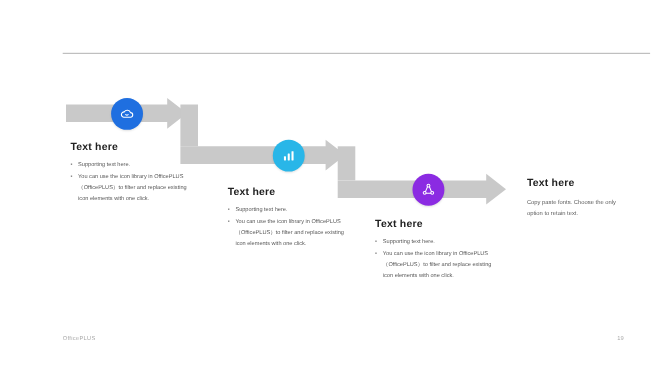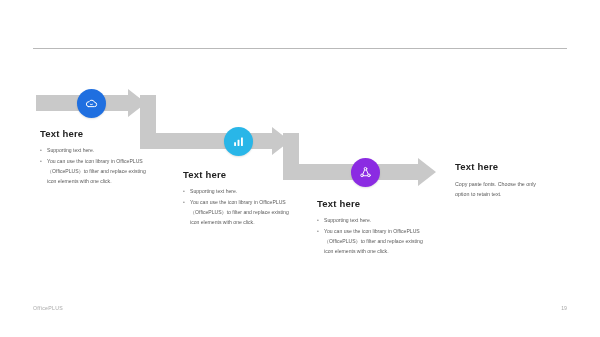--- a/index.html
+++ b/index.html
@@ -11,20 +11,21 @@
     width: 600px;
     height: 337px;
     font-family: "Liberation Sans", sans-serif;
     overflow: hidden;
     position: relative;
   }
   .slide {
     position: absolute;
     inset: 0;
     background: #ffffff;
+    margin-left: 24px;
   }
   .top-rule {
     position: absolute;
     left: 33px;
     top: 48px;
     width: 534px;
     height: 1px;
     background: #b9b9b9;
   }
   .arrow-layer {

